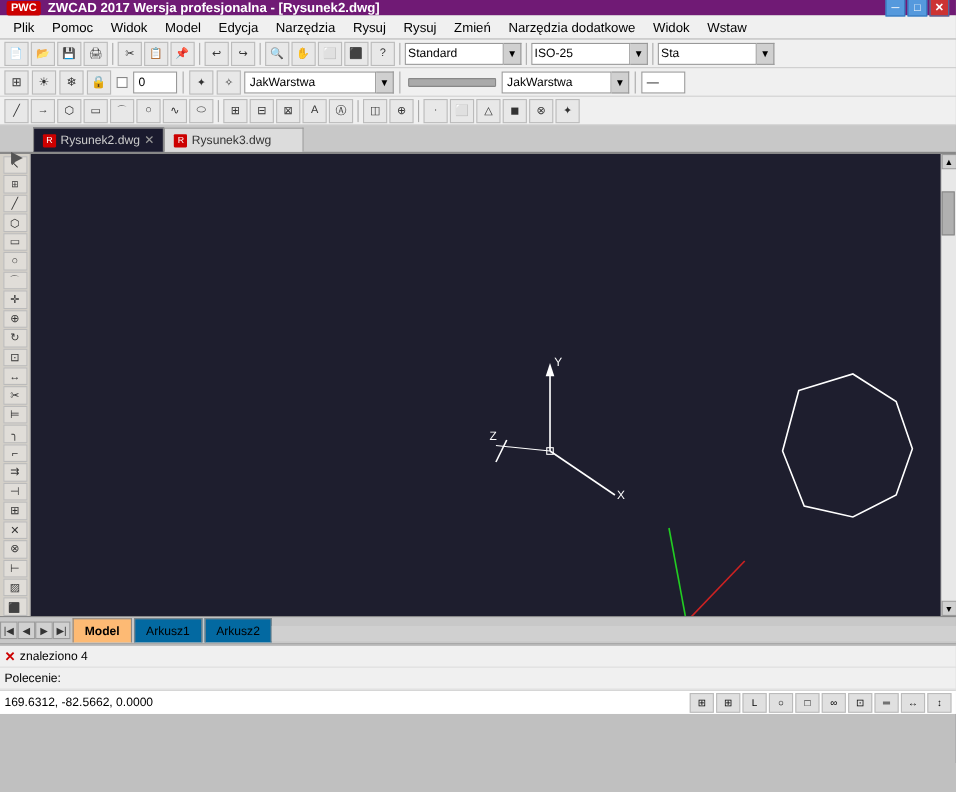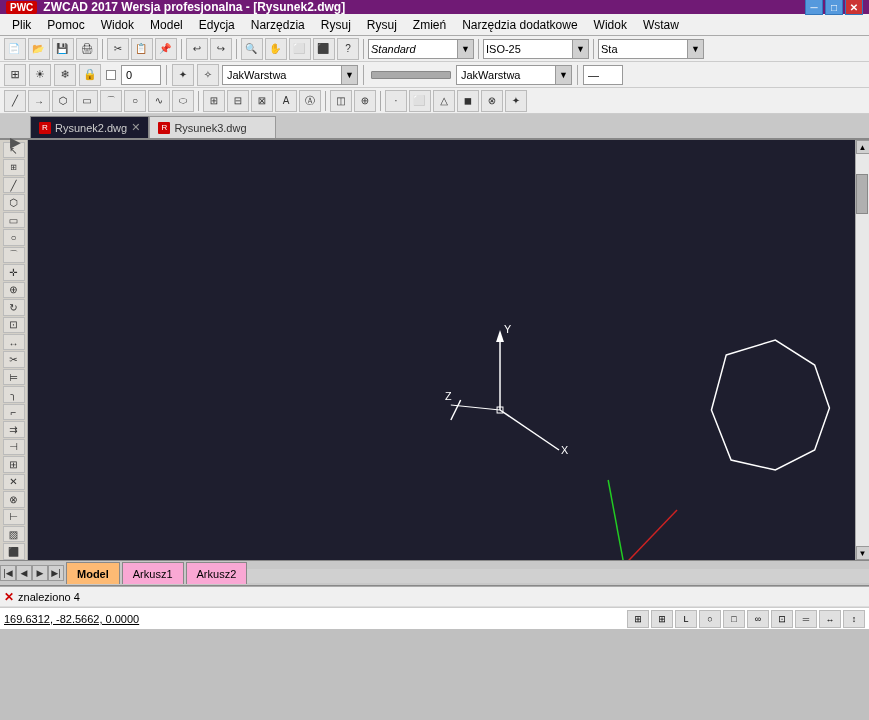--- a/index.html
+++ b/index.html
@@ -204,21 +204,21 @@
       font-size: 11px;
       font-weight: bold;
       display: flex; align-items: center;
       cursor: pointer;
       color: #000;
       margin-left: 2px;
     }
     .sheet-tab {
       height: 22px;
       padding: 0 10px;
-      background: #f9a8d4;
+      background: #0369a1;
       border: 1px solid #888;
       border-bottom: none;
       font-size: 11px;
       display: flex; align-items: center;
       cursor: pointer;
       color: #000;
       margin-left: 2px;
     }
 
     
@@ -249,21 +249,20 @@
       padding: 0 4px;
       background: #ffffff;
       border-top: 1px solid #ccc;
       gap: 4px;
       font-size: 11px;
     }
     .coord-display {
       min-width: 140px;
       font-size: 11px;
       color: #000;
-      text-decoration: underline;
     }
     .status-icons {
       display: flex;
       gap: 2px;
       margin-left: auto;
     }
     .status-btn {
       width: 22px; height: 18px;
       background: #e0e0e0;
       border: 1px solid #bbb;
@@ -368,21 +367,21 @@
   <div class="toolbar-btn">↩</div>
   <div class="toolbar-btn">↪</div>
   <div class="toolbar-separator"></div>
   <div class="toolbar-btn">🔍</div>
   <div class="toolbar-btn">✋</div>
   <div class="toolbar-btn">⬜</div>
   <div class="toolbar-btn">⬛</div>
   <div class="toolbar-btn">?</div>
   <div class="toolbar-separator"></div>
 
-  <div style="display:flex;align-items:flex-start;font-style:italic;">
+  <div style="display:flex;align-items:flex-start;">
     <div class="toolbar-combo">Standard</div>
     <div class="toolbar-combo-btn">▼</div>
   </div>
   <div class="toolbar-separator"></div>
   <div style="display:flex;align-items:flex-start;">
     <div class="toolbar-combo">ISO-25</div>
     <div class="toolbar-combo-btn">▼</div>
   </div>
   <div class="toolbar-separator"></div>
   <div style="display:flex;align-items:flex-end;">
@@ -544,20 +543,23 @@
   <div class="sheet-tab">Arkusz2</div>
 
   <div style="flex:1;height:14px;background:#d0d0d0;margin-top:6px;"></div>
 </div>
 
 <div id="command-area">
   <div id="command-line1">
     <span class="x-close">✕</span>
     <span>znaleziono 4</span>
   </div>
+  <div id="command-line2">
+    <span>Polecenie:</span>
+  </div>
   <div id="command-input-bar">
     <span class="coord-display">169.6312, -82.5662, 0.0000</span>
     <div class="status-icons">
       <div class="status-btn">⊞</div>
       <div class="status-btn">⊞</div>
       <div class="status-btn">L</div>
       <div class="status-btn">○</div>
       <div class="status-btn">□</div>
       <div class="status-btn">∞</div>
       <div class="status-btn">⊡</div>

